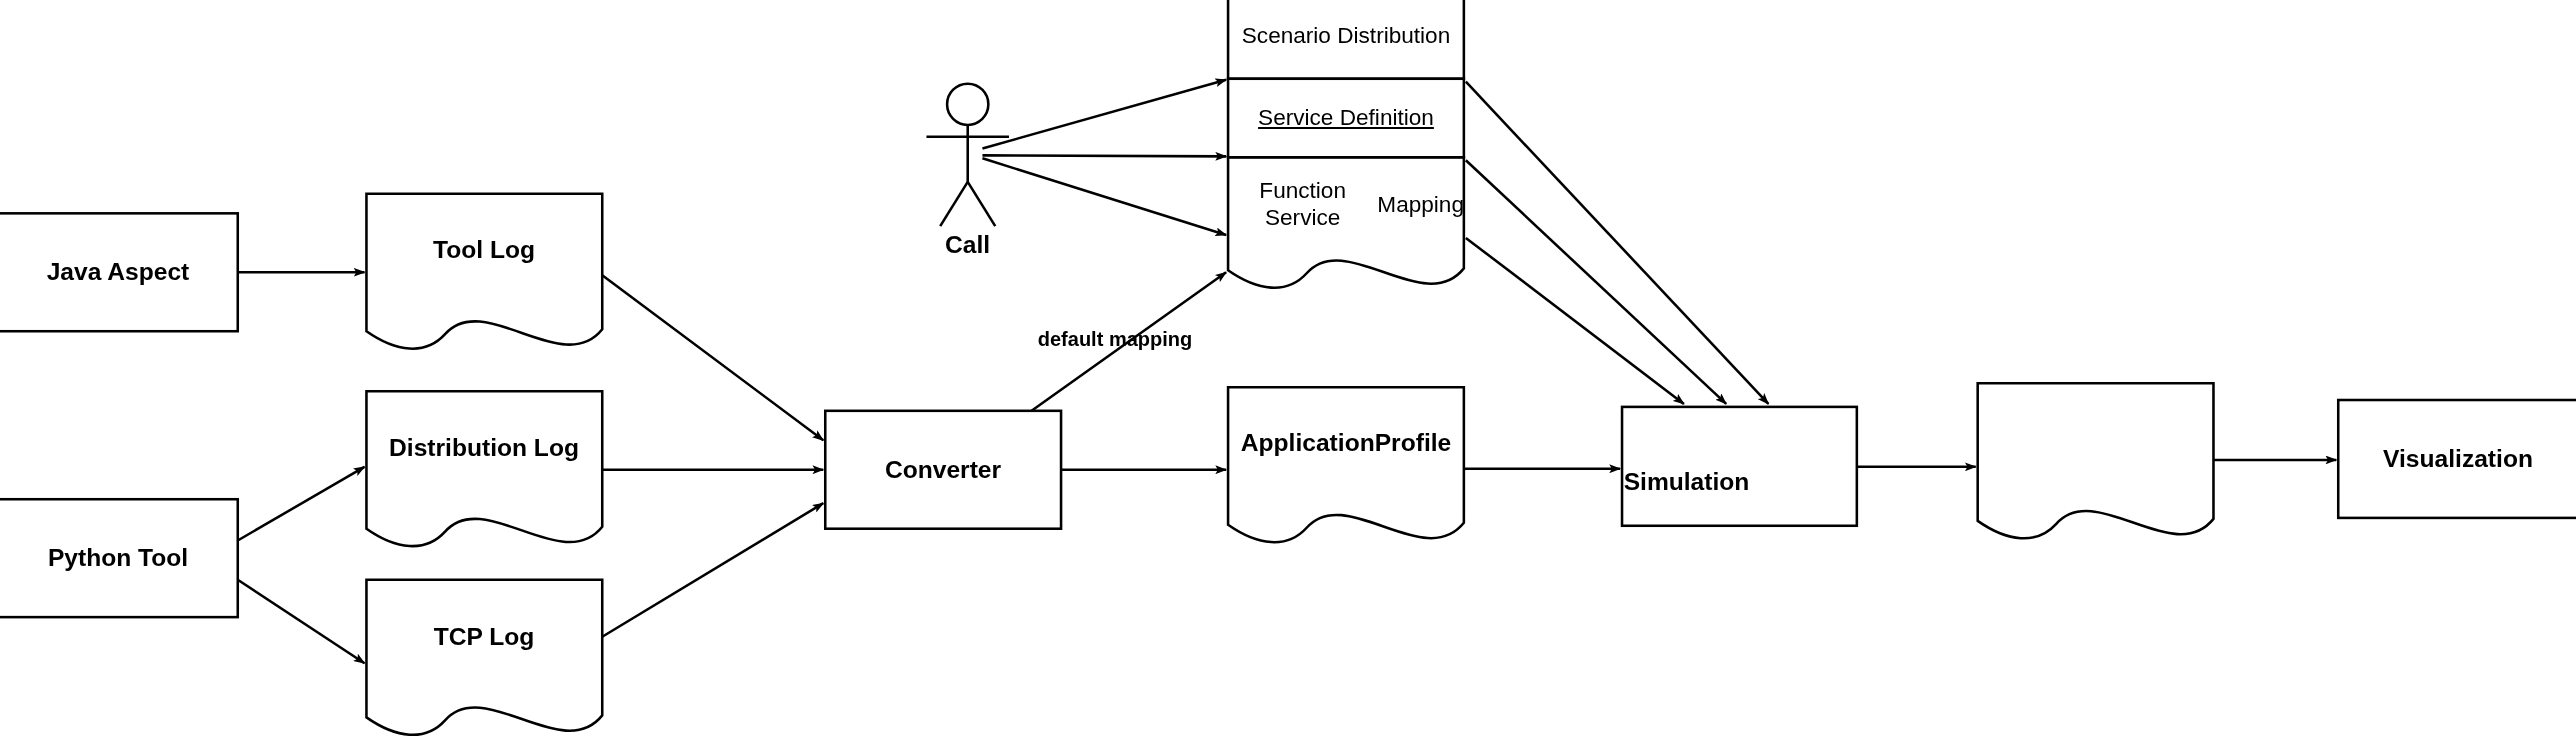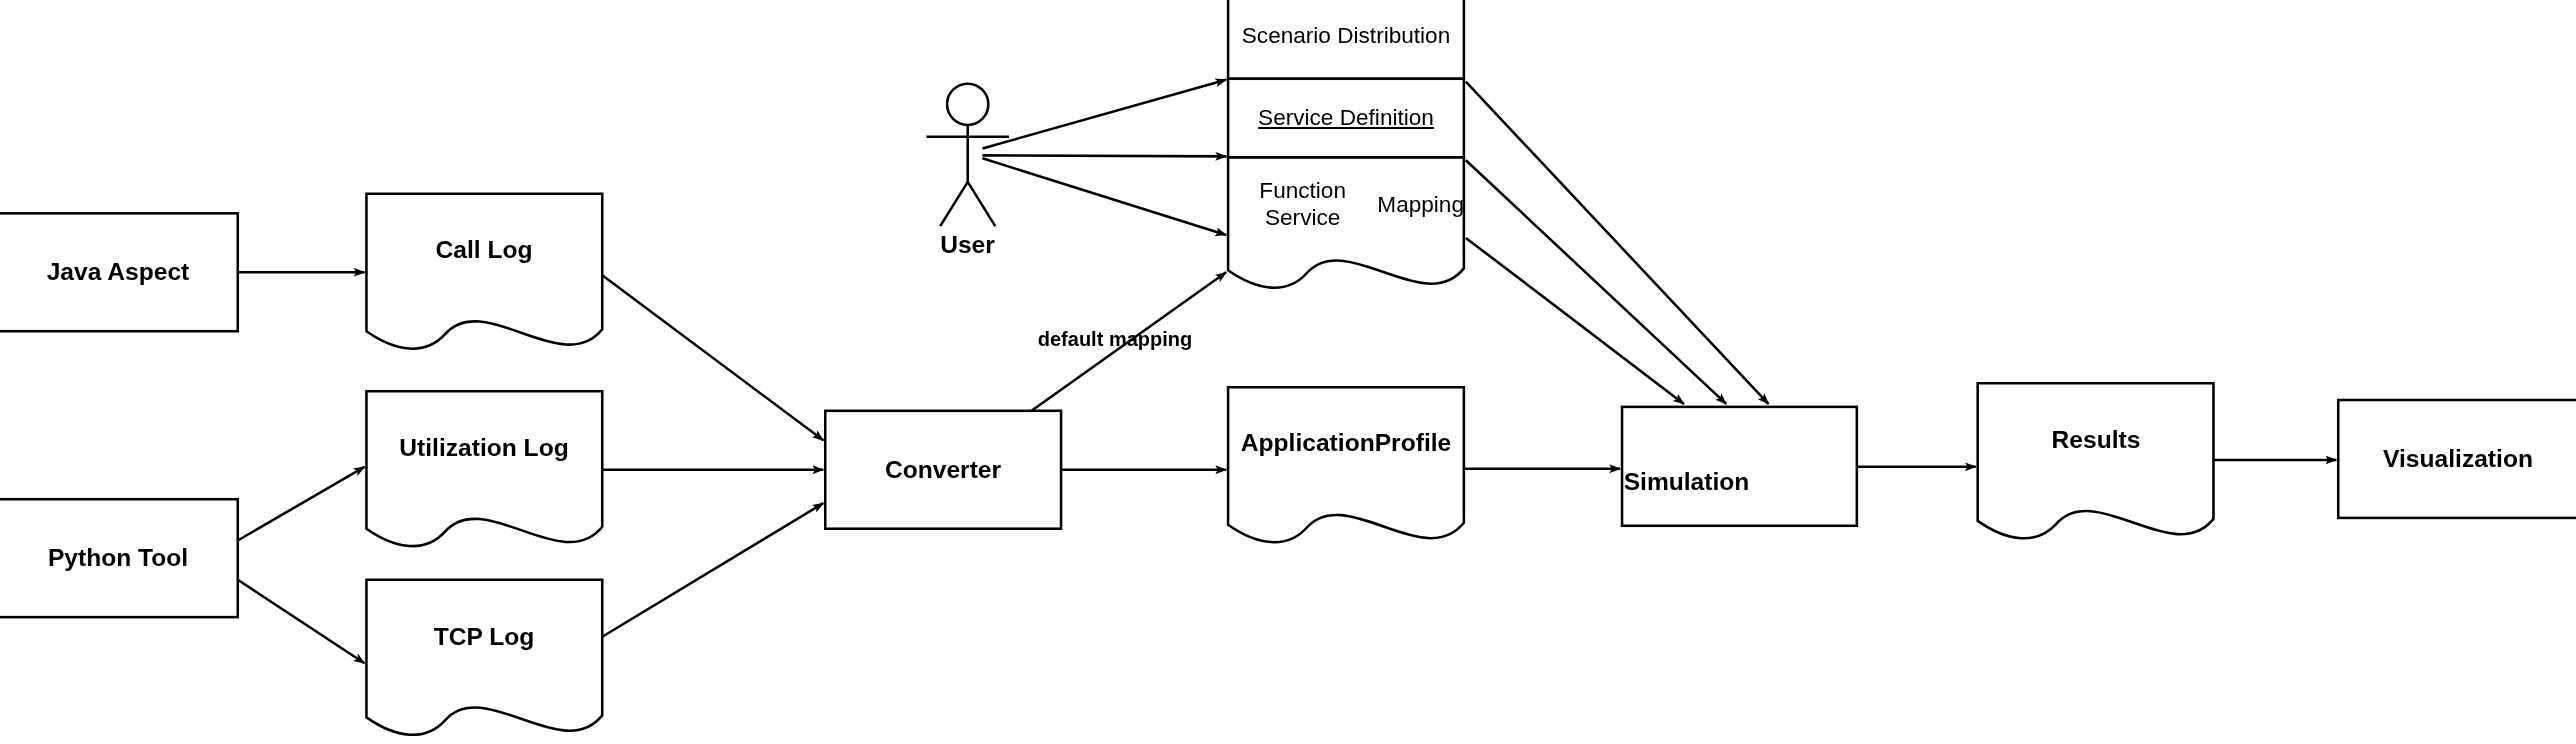--- a/index.html
+++ b/index.html
@@ -126,48 +126,47 @@
 
       <line x1="1890" y1="475" x2="2011" y2="475" marker-end="url(#arrowhead)"></line>
 
       <line x1="2253" y1="468" x2="2378" y2="468" marker-end="url(#arrowhead)"></line>
 
     </g>
   </svg>
 
   <div class="node-label label-bold" style="left:-2px; top:213px; width:240px; height:118px;">Java Aspect</div>
 
-  <div class="node-label label-bold" style="left:366px; top:196px; width:236px; height:108px;">Call Log</div>
+  <div class="node-label label-bold" style="left:366px; top:196px; width:236px; height:108px;">Tool Log</div>
 
   <div class="node-label label-bold" style="left:-2px; top:499px; width:240px; height:118px;">Python Tool</div>
 
-  <div class="node-label label-bold" style="left:366px; top:394px; width:236px; height:108px;">Utilization Log</div>
+  <div class="node-label label-bold" style="left:366px; top:394px; width:236px; height:108px;">Distribution Log</div>
 
   <div class="node-label label-bold" style="left:366px; top:583px; width:236px; height:108px;">TCP Log</div>
 
   <div class="node-label label-bold" style="left:825px; top:411px; width:236px; height:118px;">Converter</div>
 
-  <div class="node-label label-bold" style="left:889px; top:229px; width:157px; height:31px;">User</div>
+  <div class="node-label label-bold" style="left:889px; top:229px; width:157px; height:31px;">Call</div>
 
   <div class="node-label label-regular" style="left:1228px; top:-5.9px; width:236px; height:84px;">Scenario Distribution</div>
 
   <div class="node-label label-regular" style="left:1228px; top:79px; width:236px; height:79px;text-decoration:underline;">Service Definition</div>
 
   <div class="node-label label-regular" style="left:1228px; top:160px; width:236px; height:90px; flex-direction:row;">
     <span>Function Service</span>
     <span>Mapping</span>
   </div>
 
   <div class="node-label label-bold" style="left:1228px; top:391px; width:236px; height:103px; flex-direction:row;">
     <span>Application</span>
     <span>Profile</span>
   </div>
 
   <div class="node-label label-bold" style="left:1569px; top:407px; width:235px; height:150px;">Simulation</div>
 
-  <div class="node-label label-bold" style="left:1978px; top:386px; width:236px; height:108px;">Results</div>
 
   <div class="node-label label-bold" style="left:2338px; top:400px; width:240px; height:118px;">Visualization</div>
 
   <div class="node-label label-small" style="left:1017px; top:327px; width:196px; height:25.5px;">default mapping</div>
 
 </div>
 
 
 </body></html>

